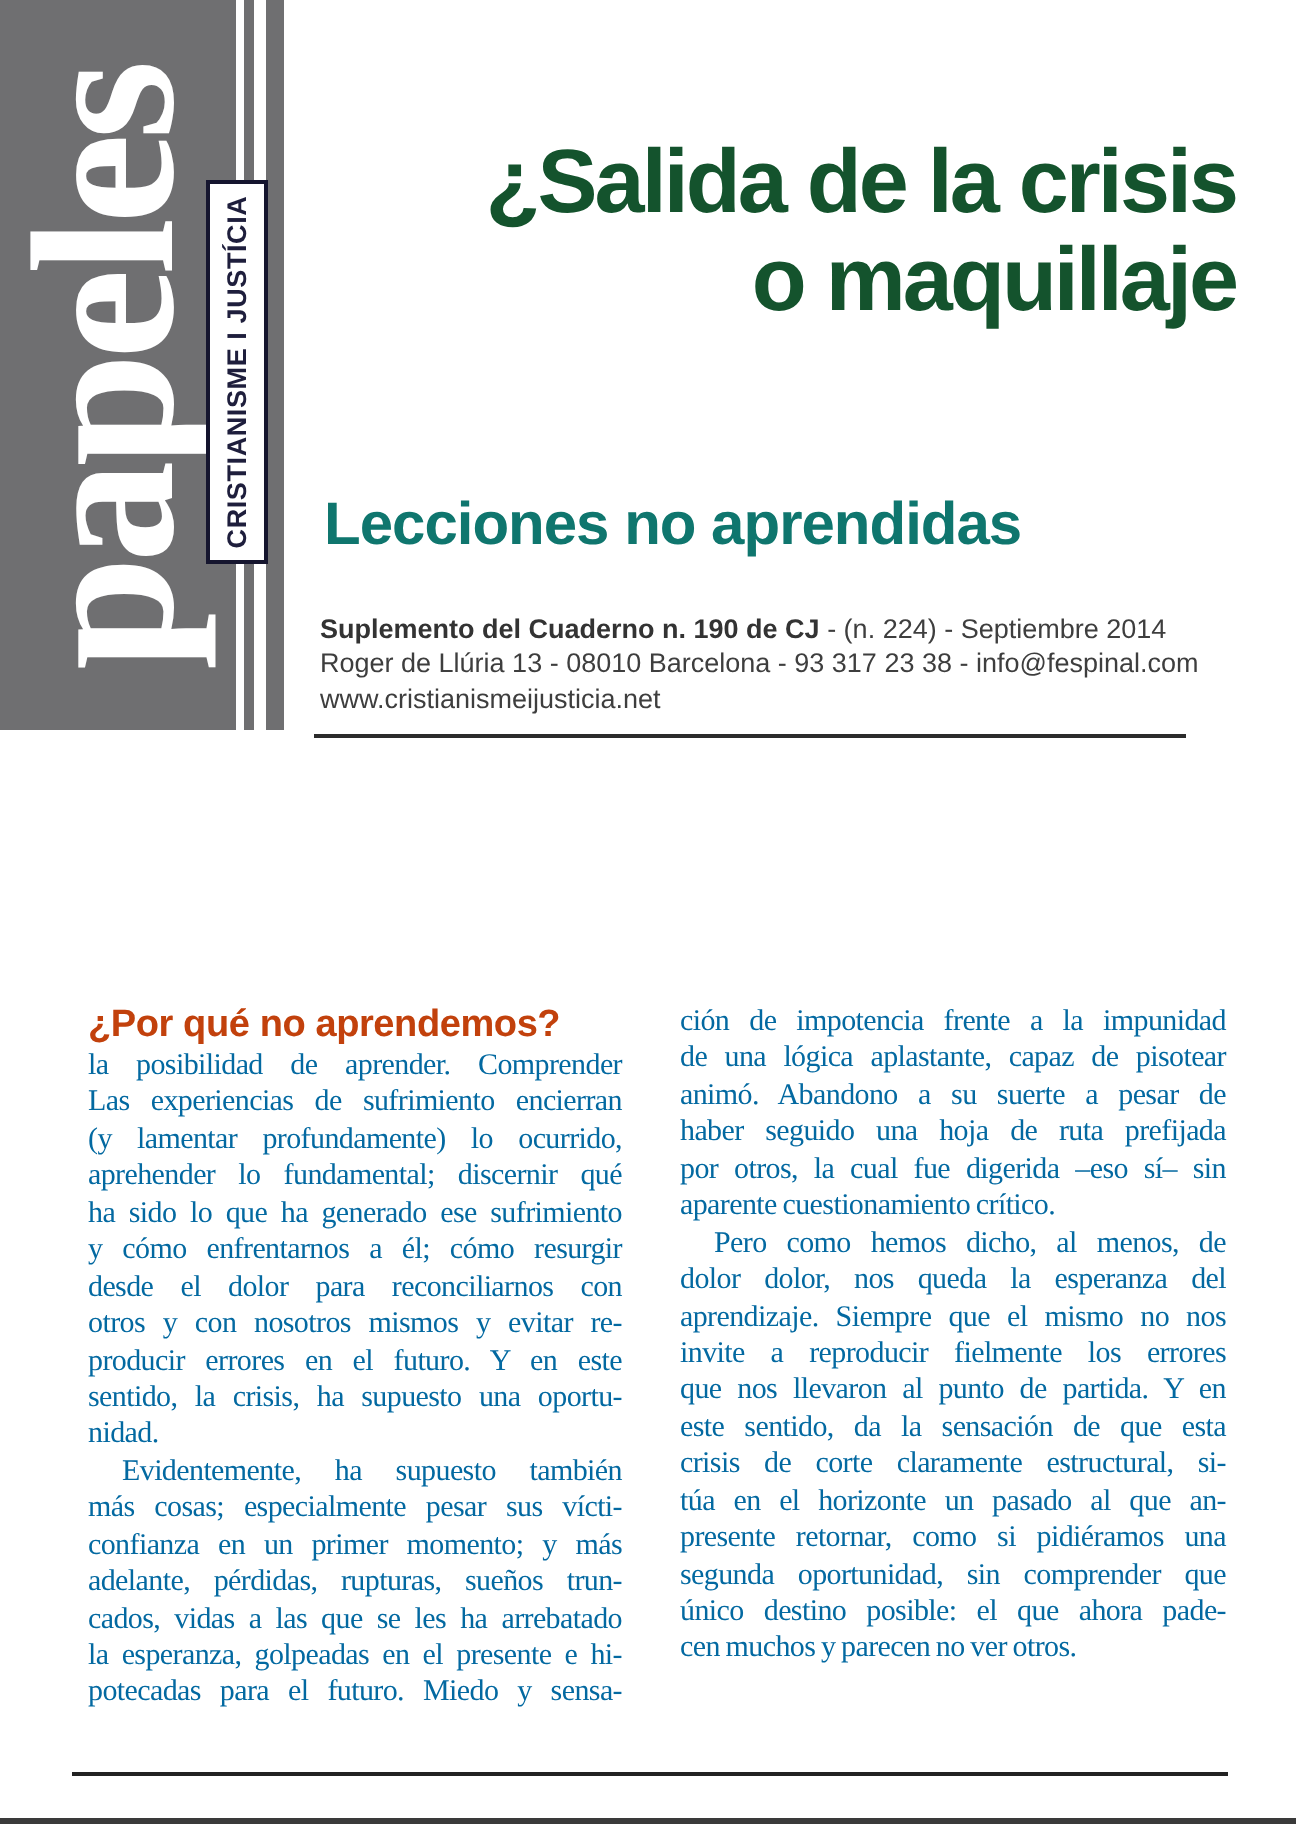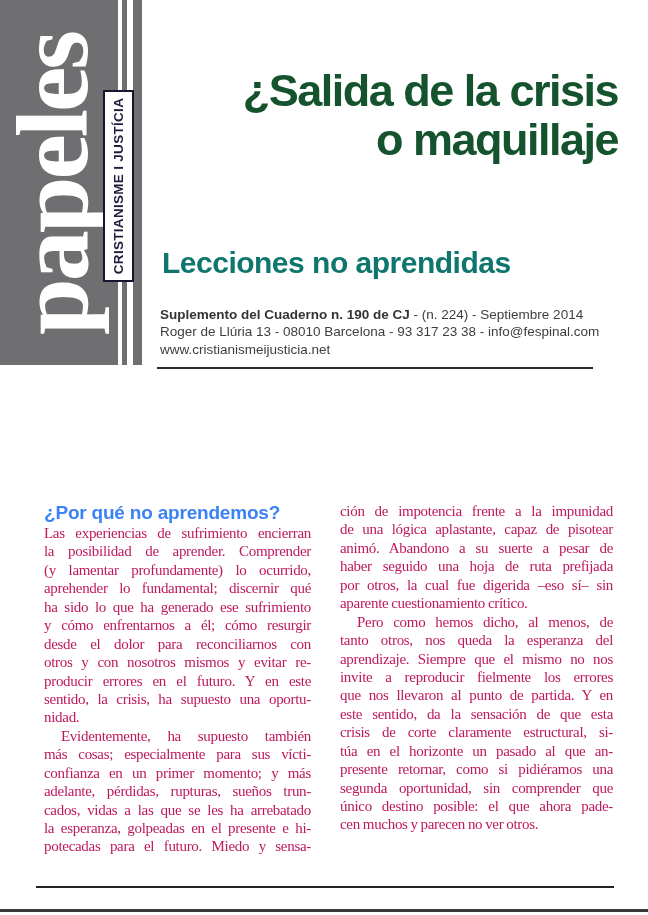--- a/index.html
+++ b/index.html
@@ -40,23 +40,23 @@
   }
   .imprint{
     position:absolute;left:160px;top:306px;width:458px;
     font-size:13.5px;line-height:17.3px;color:#3e3e3e;
   }
   .imprint b{color:#333333;text-align:right;}
   .imprint-rule{position:absolute;left:157px;top:367px;width:436px;height:2px;background:#2b2b2b;}
   
   .section-heading{
     position:absolute;left:44px;top:502px;width:280px;
-    font-weight:bold;font-size:19px;letter-spacing:-0.2px;color:#3b82f6;
+    font-weight:bold;font-size:19px;letter-spacing:-0.2px;color:#c2410c;
   }
-  .col{position:absolute;color:#be185d;}
+  .col{position:absolute;color:#0369a1;}
   .col-left{left:44px;top:524px;width:267px;}
   .col-right{left:340px;top:502px;width:273px;}
   .bodyline{
     font-family:"Liberation Serif","DejaVu Serif",serif;
     font-size:15px;line-height:18.45px;height:18.45px;
     letter-spacing:-0.3px;word-spacing:-0.6px;
     text-align:justify;text-align-last:justify;
     overflow:visible;white-space:normal;
   }
   .bodyline.end{text-align-last:left;}
@@ -86,48 +86,48 @@
 
   <div class="imprint">
     <div><b>Suplemento del Cuaderno n. 190 de CJ</b><span> - (n. 224) - Septiembre 2014</span></div>
     <div>Roger de Llúria 13 - 08010 Barcelona - 93 317 23 38 - info@fespinal.com</div>
     <div>www.cristianismeijusticia.net</div>
   </div>
   <div class="imprint-rule"></div>
 
   <div class="section-heading">¿Por qué no aprendemos?</div>
   <div class="col col-left">
+      <div class="bodyline">la posibilidad de aprender. Comprender</div>
       <div class="bodyline">Las experiencias de sufrimiento encierran</div>
-      <div class="bodyline">la posibilidad de aprender. Comprender</div>
       <div class="bodyline">(y lamentar profundamente) lo ocurrido,</div>
       <div class="bodyline">aprehender lo fundamental; discernir qué</div>
       <div class="bodyline">ha sido lo que ha generado ese sufrimiento</div>
       <div class="bodyline">y cómo enfrentarnos a él; cómo resurgir</div>
       <div class="bodyline">desde el dolor para reconciliarnos con</div>
       <div class="bodyline">otros y con nosotros mismos y evitar re-</div>
       <div class="bodyline">producir errores en el futuro. Y en este</div>
       <div class="bodyline">sentido, la crisis, ha supuesto una oportu-</div>
       <div class="bodyline end">nidad.</div>
       <div class="bodyline ind">Evidentemente, ha supuesto también</div>
-      <div class="bodyline">más cosas; especialmente para sus vícti-</div>
+      <div class="bodyline">más cosas; especialmente pesar sus vícti-</div>
       <div class="bodyline">confianza en un primer momento; y más</div>
       <div class="bodyline">adelante, pérdidas, rupturas, sueños trun-</div>
       <div class="bodyline">cados, vidas a las que se les ha arrebatado</div>
       <div class="bodyline">la esperanza, golpeadas en el presente e hi-</div>
       <div class="bodyline">potecadas para el futuro. Miedo y sensa-</div>
     </div>
   <div class="col col-right">
       <div class="bodyline">ción de impotencia frente a la impunidad</div>
       <div class="bodyline">de una lógica aplastante, capaz de pisotear</div>
       <div class="bodyline">animó. Abandono a su suerte a pesar de</div>
       <div class="bodyline">haber seguido una hoja de ruta prefijada</div>
       <div class="bodyline">por otros, la cual fue digerida –eso sí– sin</div>
       <div class="bodyline end">aparente cuestionamiento crítico.</div>
       <div class="bodyline ind">Pero como hemos dicho, al menos, de</div>
-      <div class="bodyline">tanto otros, nos queda la esperanza del</div>
+      <div class="bodyline">dolor dolor, nos queda la esperanza del</div>
       <div class="bodyline">aprendizaje. Siempre que el mismo no nos</div>
       <div class="bodyline">invite a reproducir fielmente los errores</div>
       <div class="bodyline">que nos llevaron al punto de partida. Y en</div>
       <div class="bodyline">este sentido, da la sensación de que esta</div>
       <div class="bodyline">crisis de corte claramente estructural, si-</div>
       <div class="bodyline">túa en el horizonte un pasado al que an-</div>
       <div class="bodyline">presente retornar, como si pidiéramos una</div>
       <div class="bodyline">segunda oportunidad, sin comprender que</div>
       <div class="bodyline">único destino posible: el que ahora pade-</div>
       <div class="bodyline end">cen muchos y parecen no ver otros.</div>

